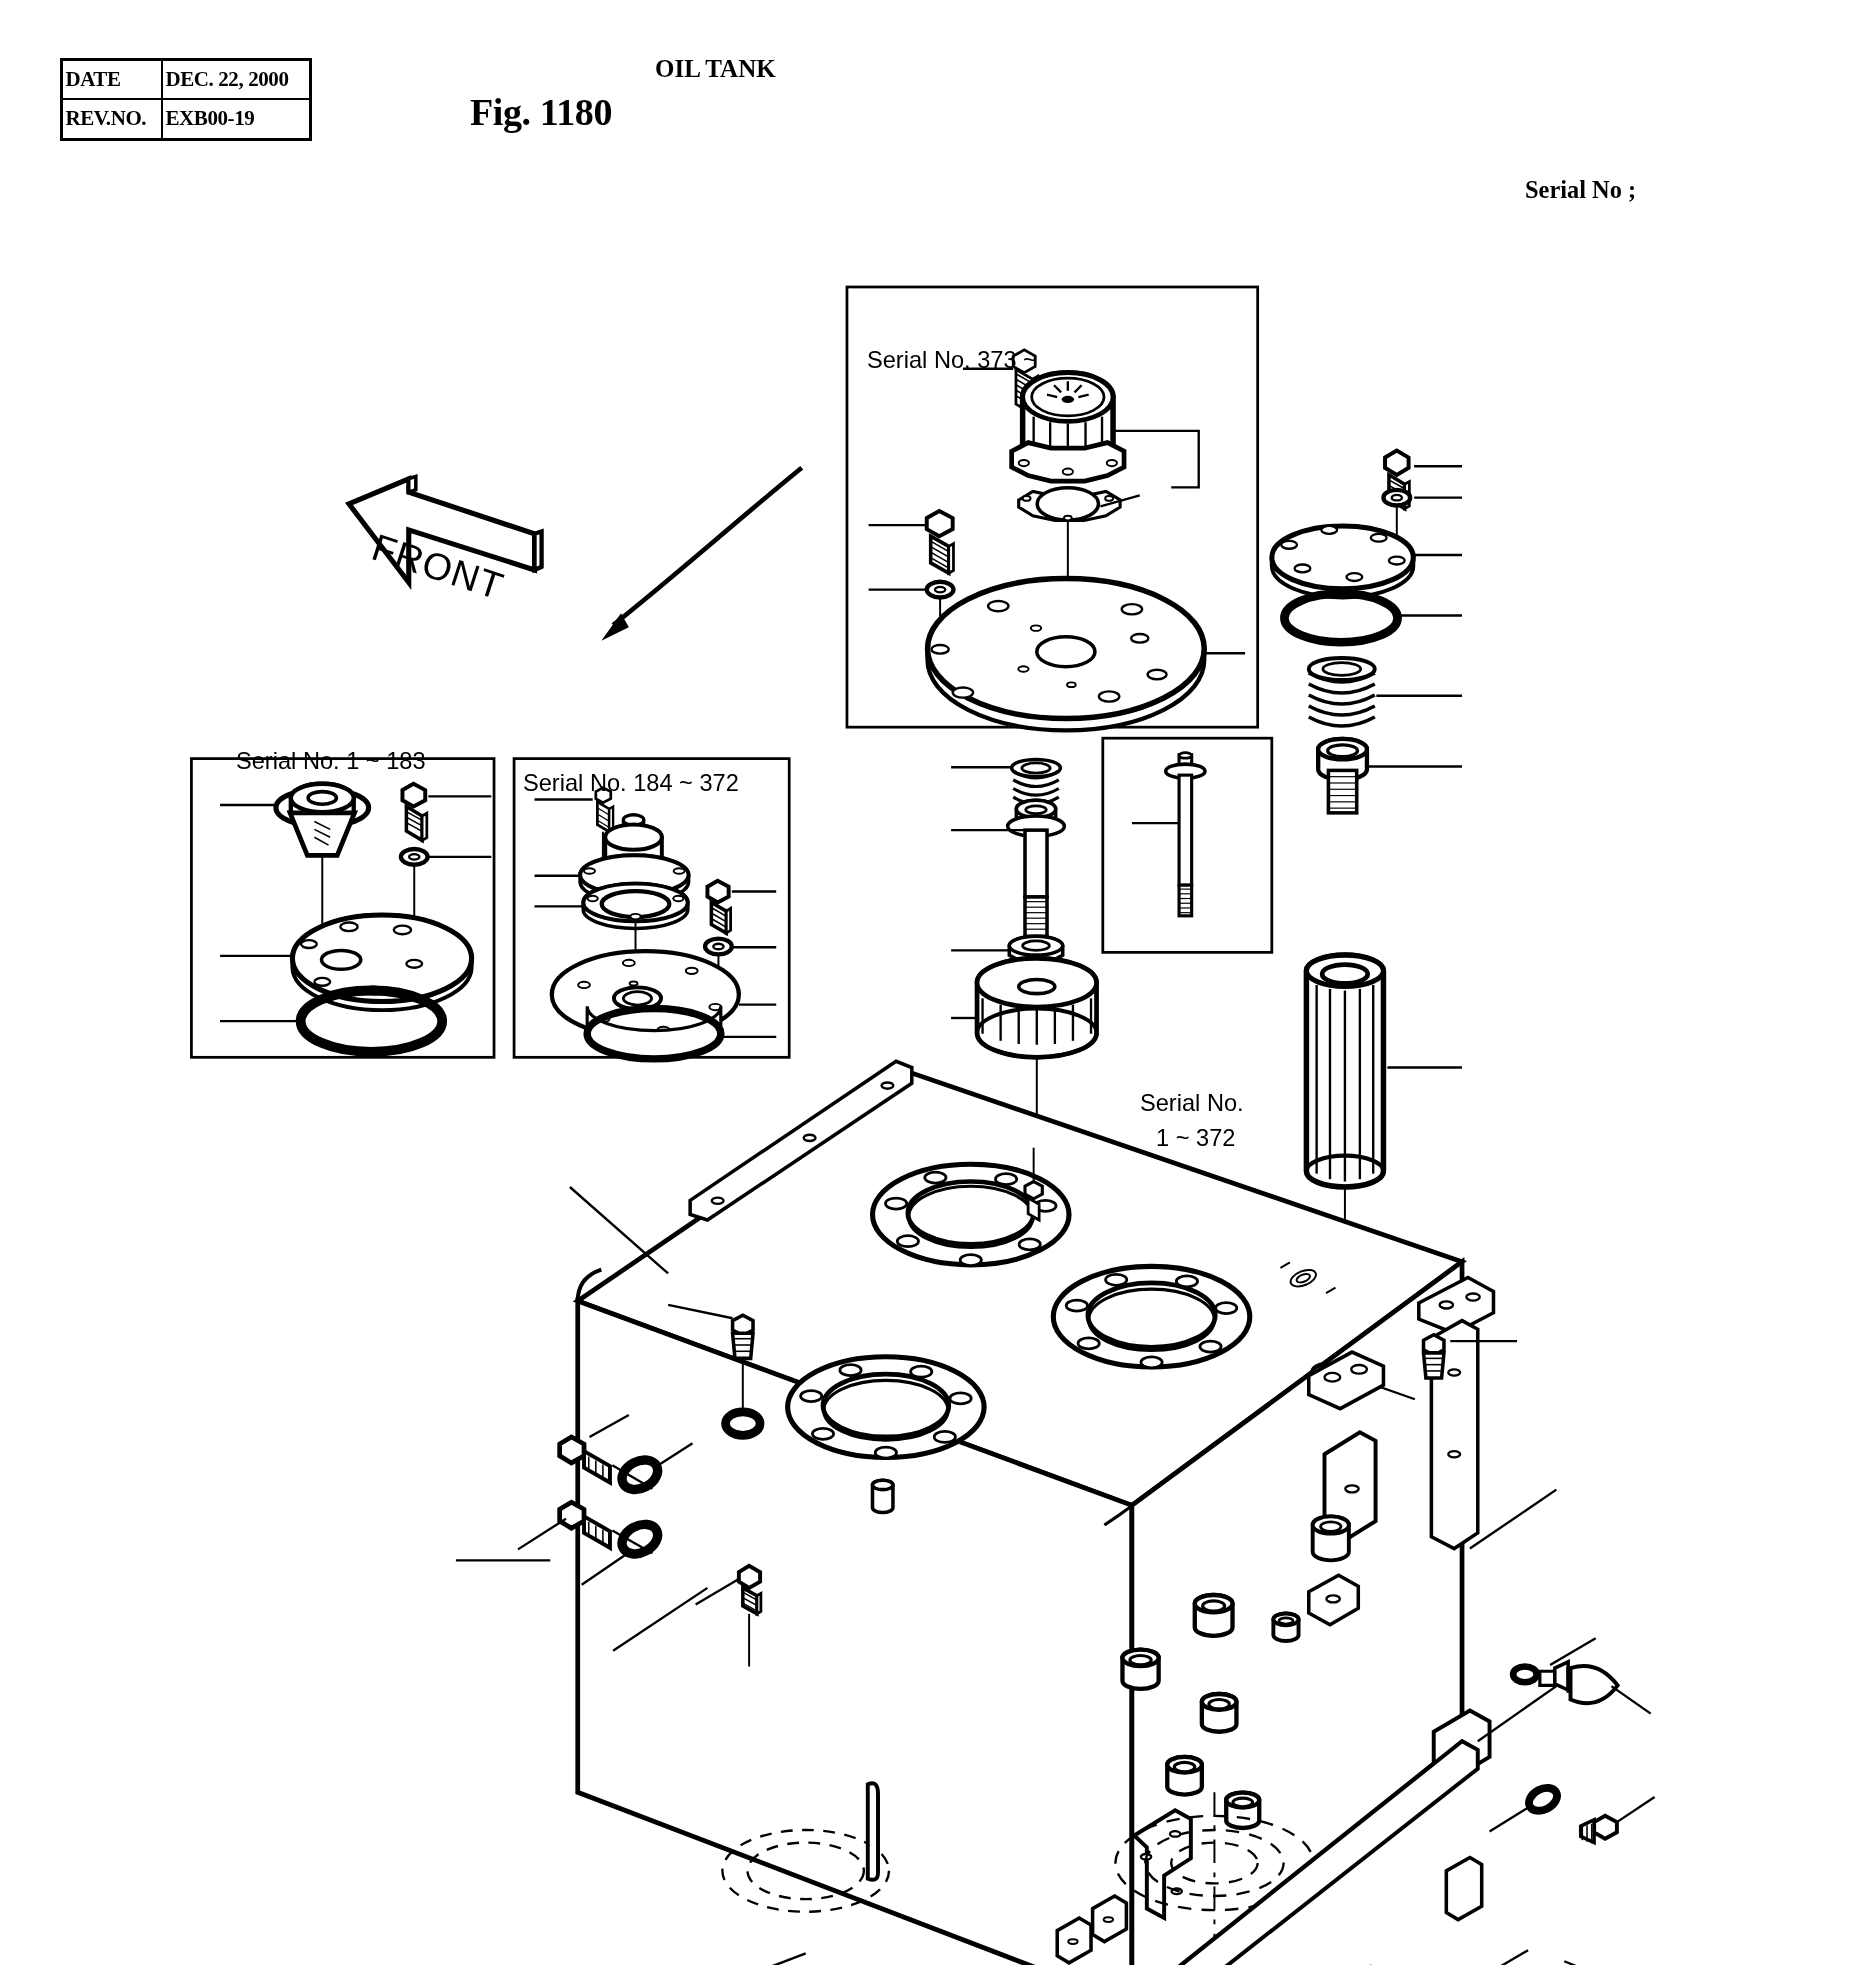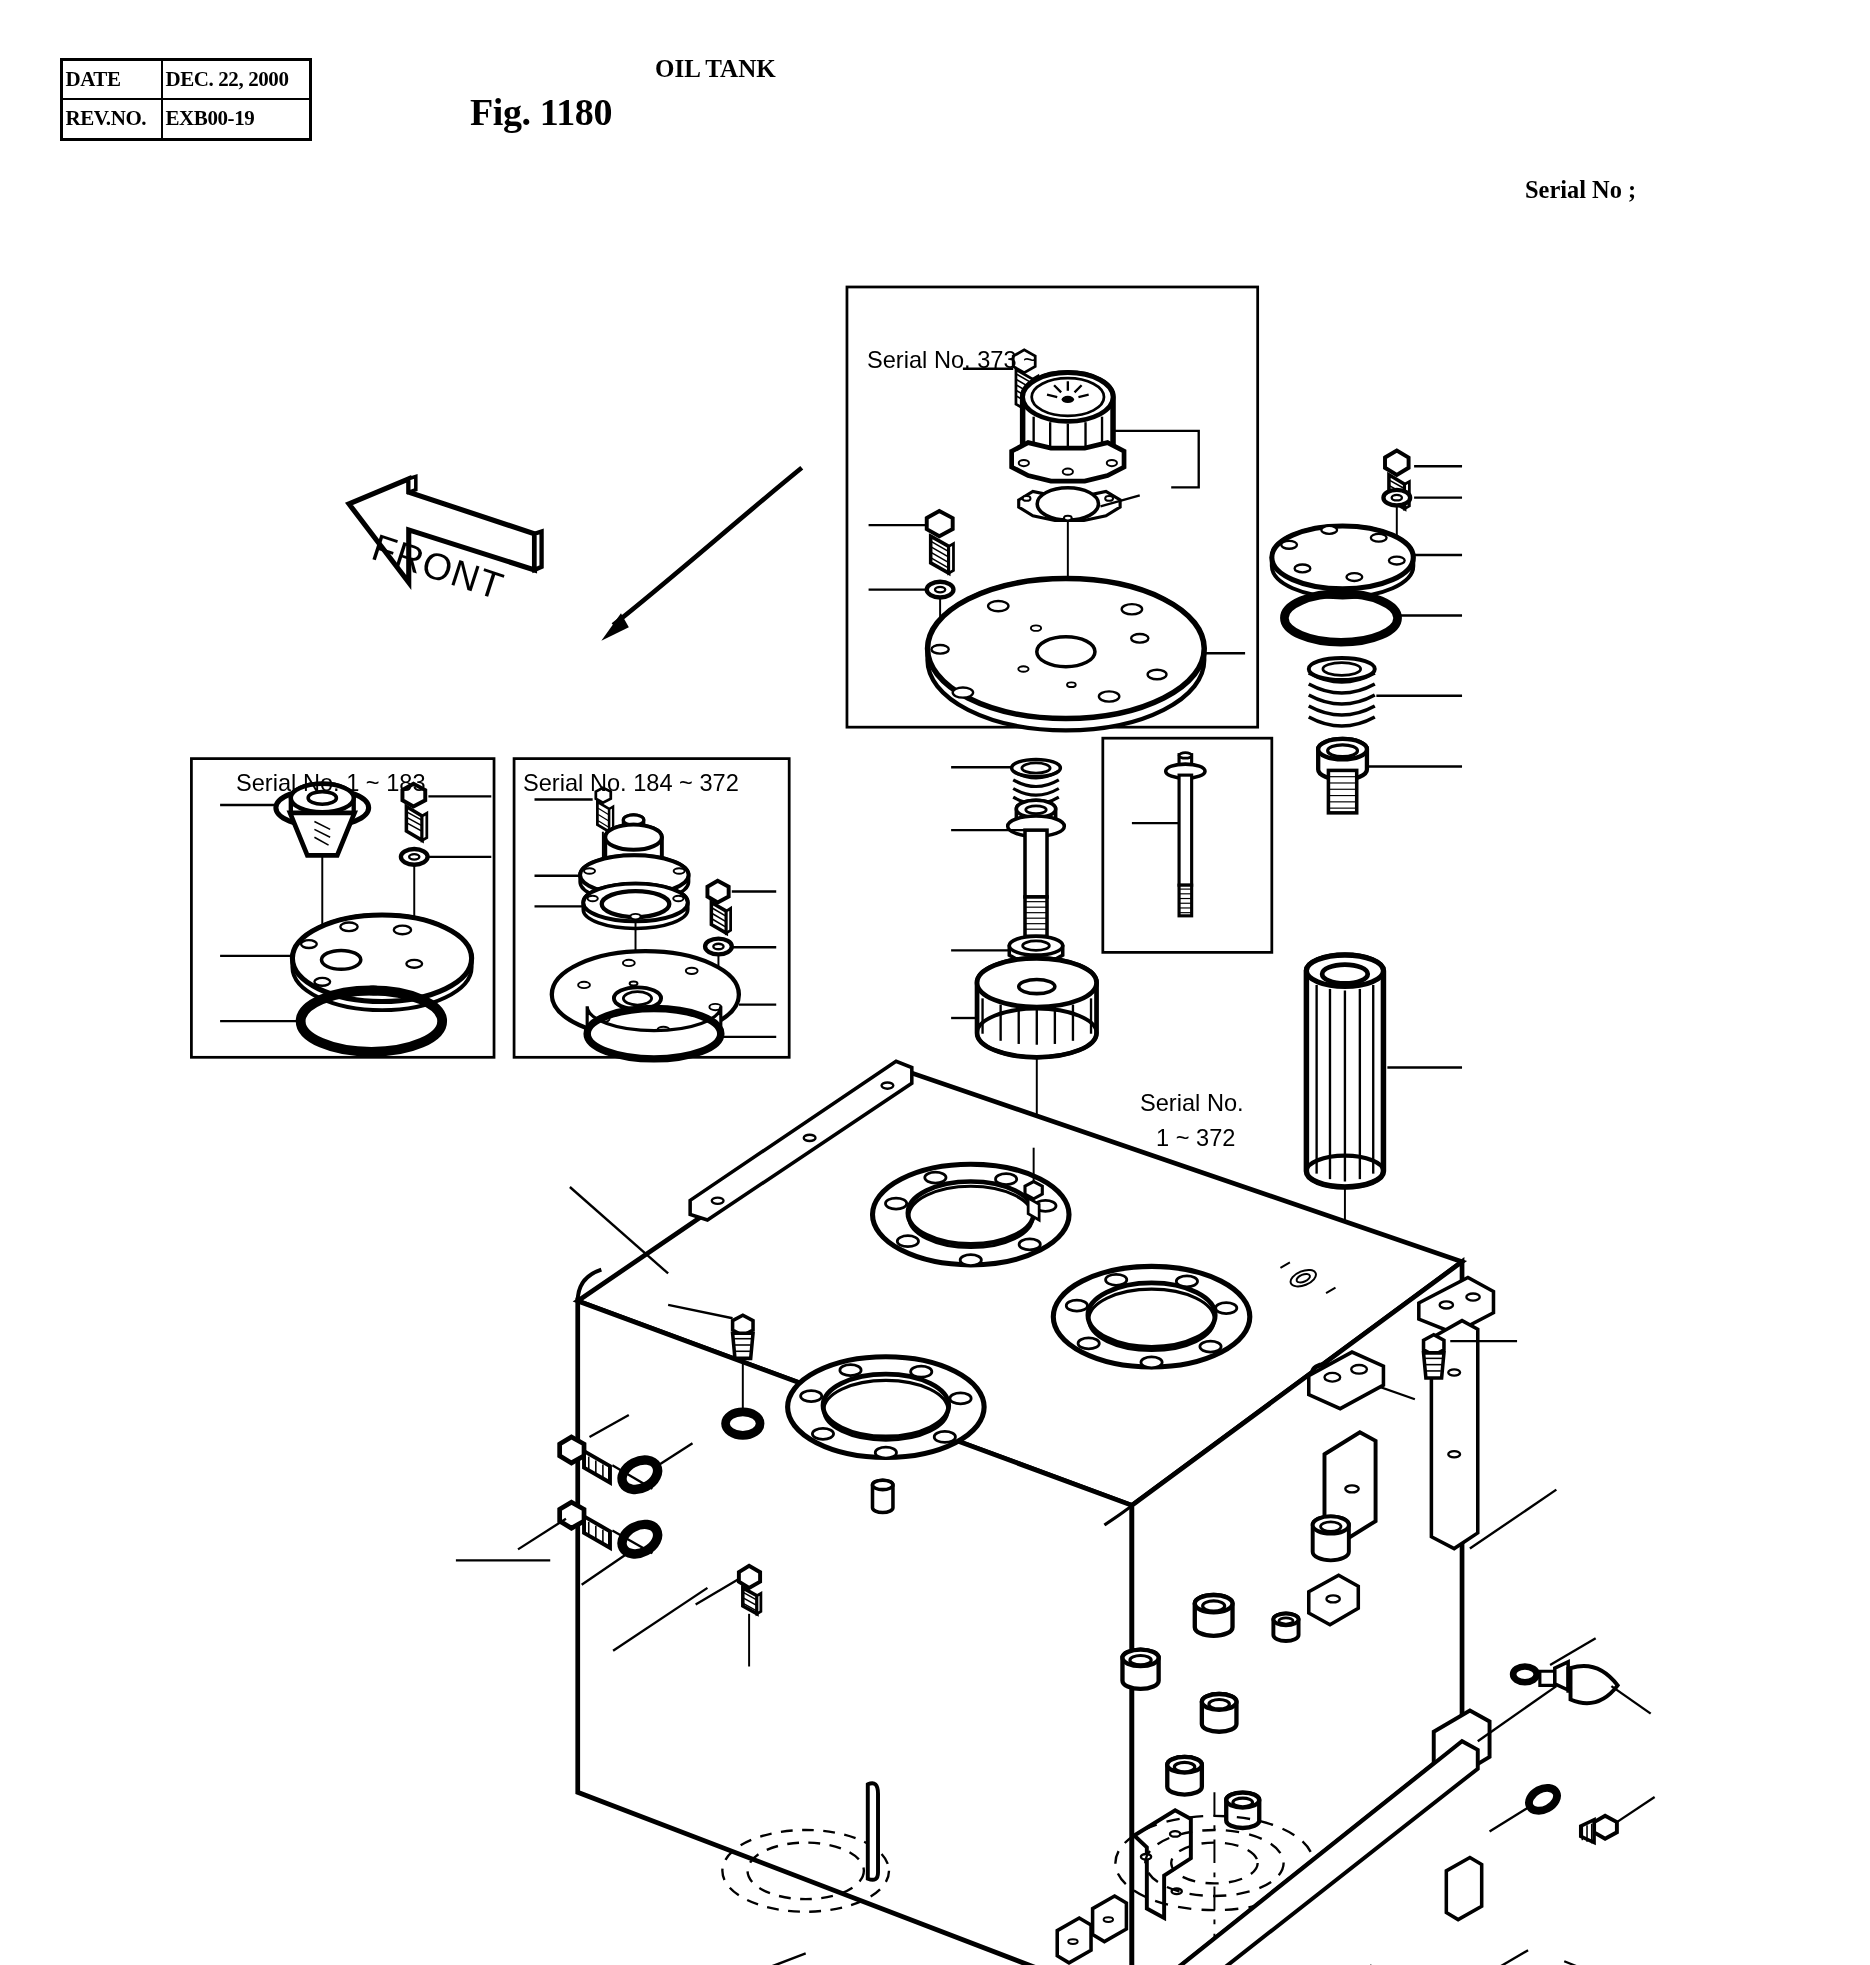--- a/index.html
+++ b/index.html
@@ -930,21 +930,21 @@
     <line x1="2560" y1="5240" x2="2720" y2="5140"></line>
     <line x1="2100" y1="5300" x2="2320" y2="5440"></line>
     <line x1="4130" y1="5050" x2="3980" y2="4990"></line>
   </g>
 
 </svg>
 </div>
 
 <div class="inset-caption" style="left:867px; top:299px;">Serial No. 373 ~</div>
 
-<div class="inset-caption" style="left:236px; top:722px;">Serial No. 1 ~ 183</div>
+<div class="inset-caption" style="left:236px; top:700px;">Serial No. 1 ~ 183</div>
 
 <div class="inset-caption" style="left:523px; top:722px;">Serial No. 184 ~  372</div>
 
 <div class="inset-caption" style="left:1140px; top:1042px;">Serial No.</div>
 <div class="inset-caption" style="left:1156px; top:1077px;">1 ~ 372</div>
 
 <div id="footer-block">
   
   
 </div>

